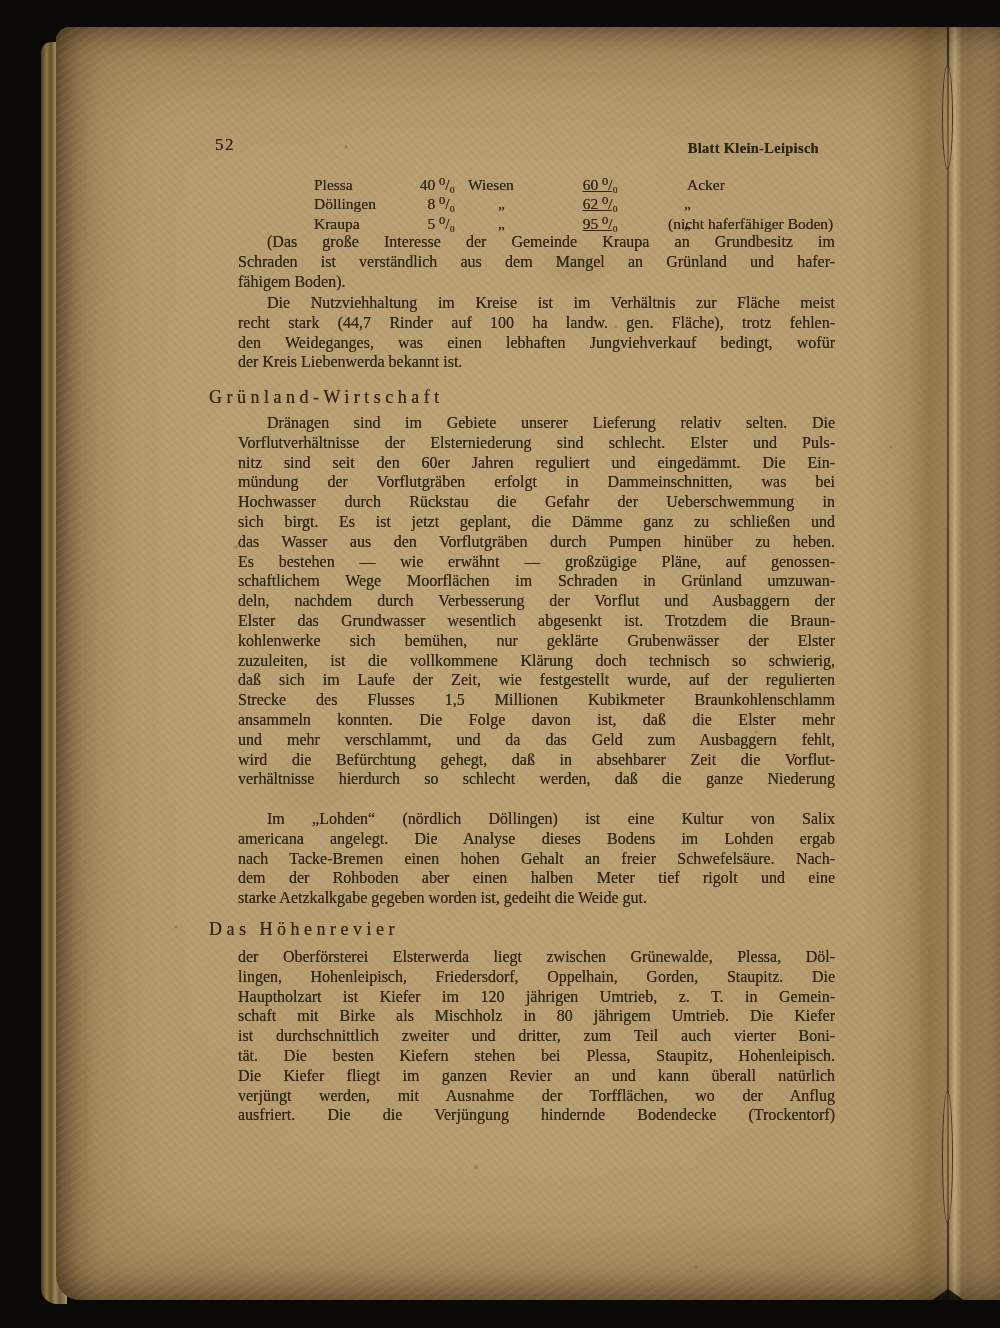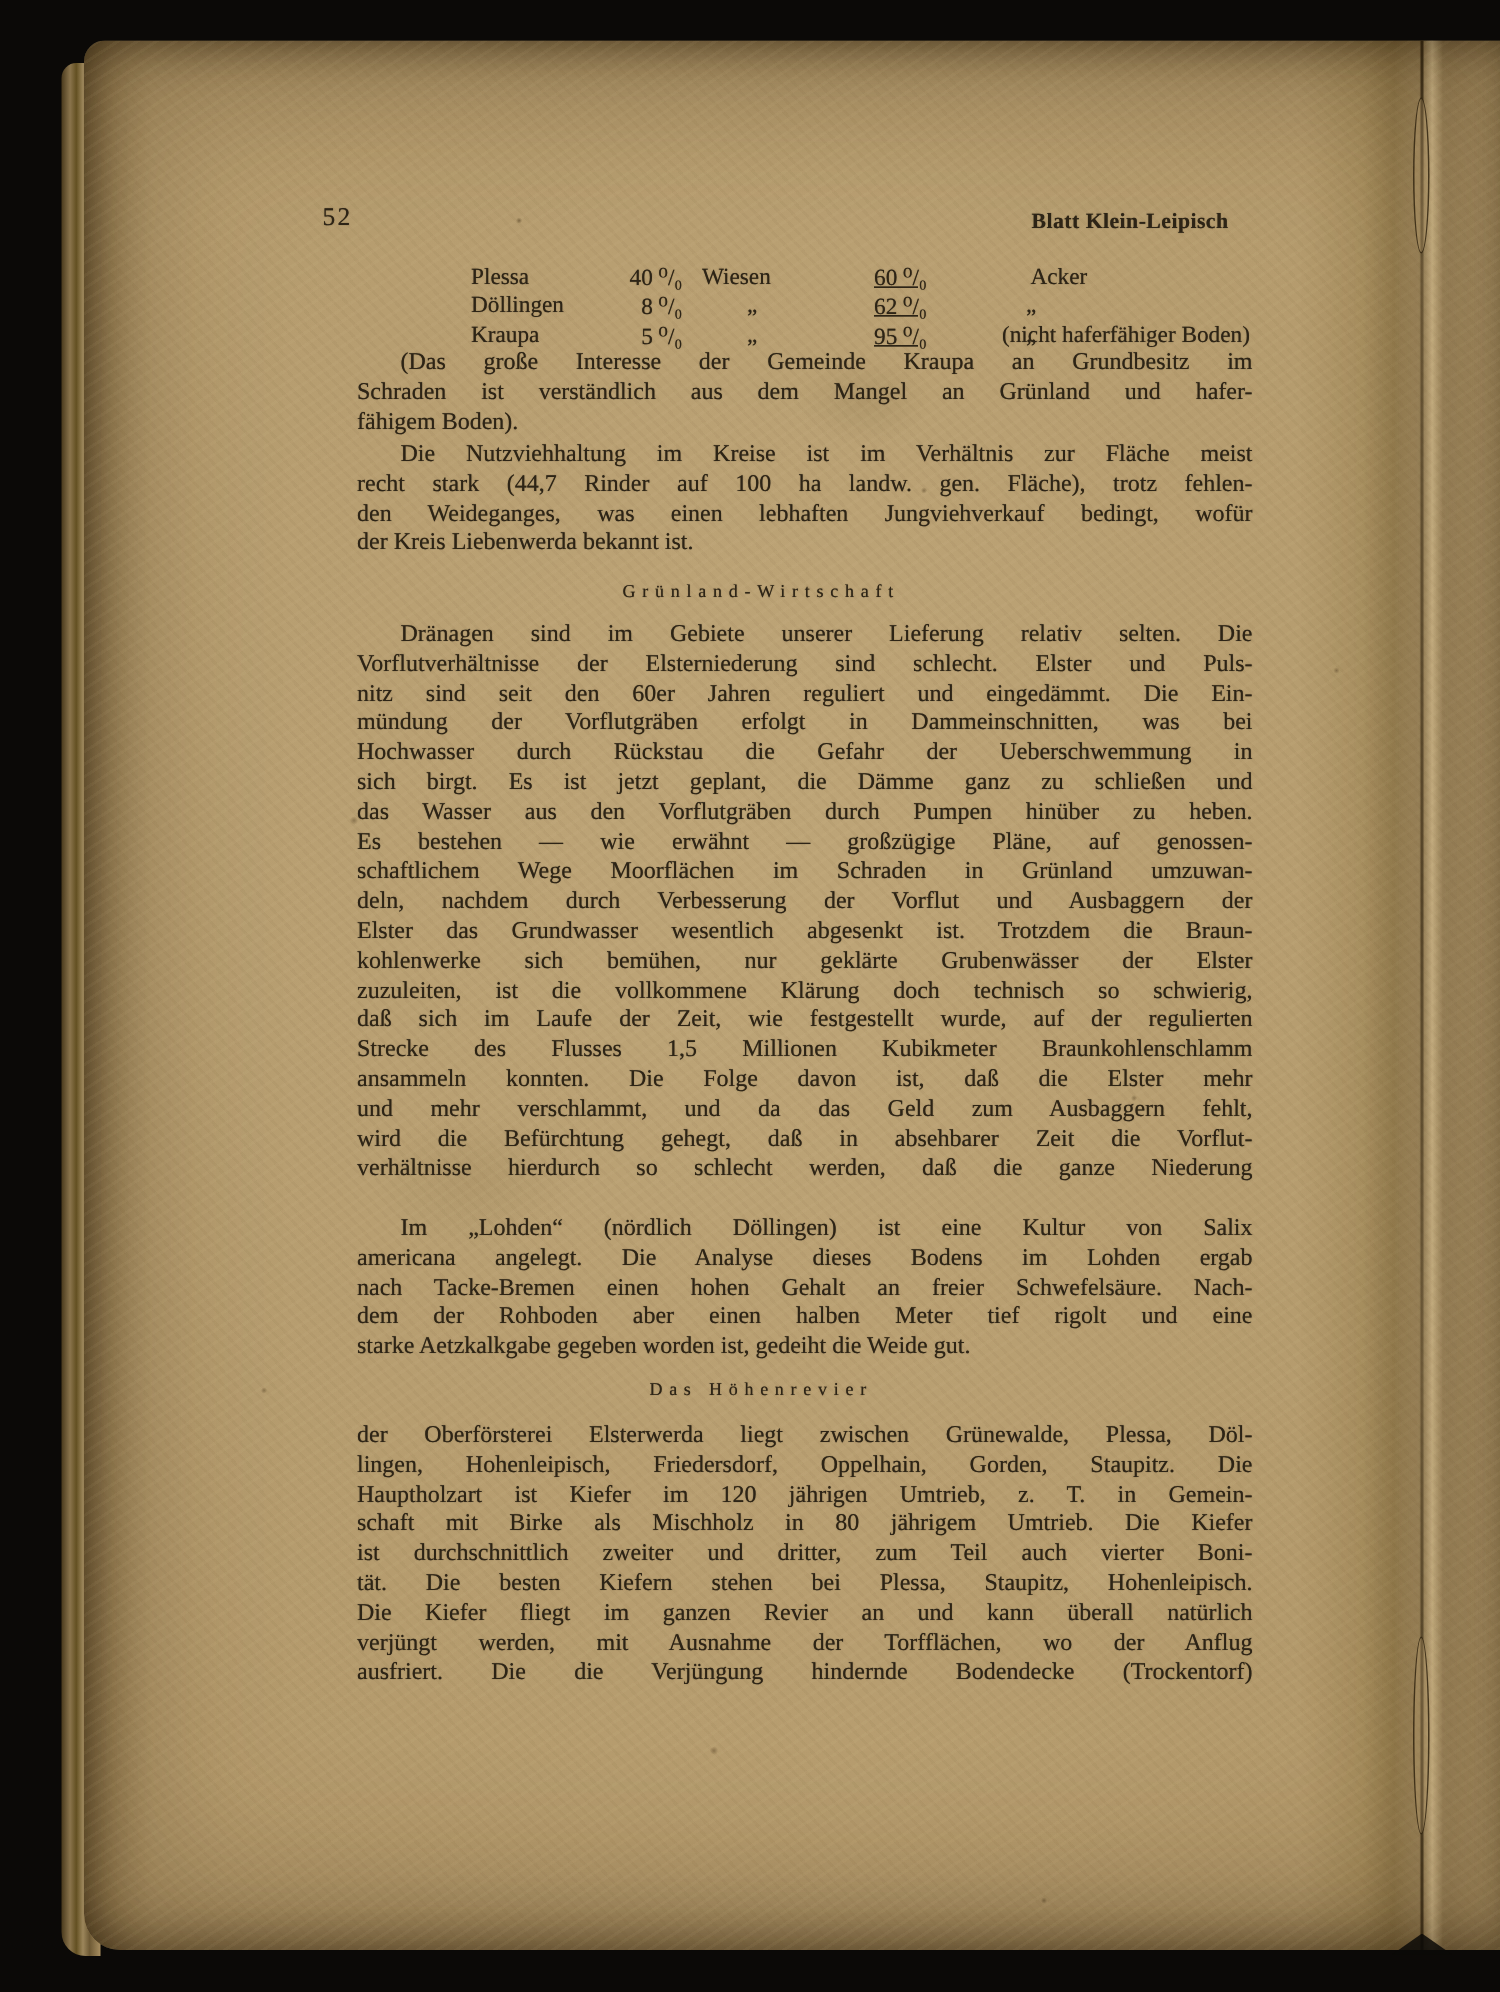--- a/index.html
+++ b/index.html
@@ -57,21 +57,21 @@
   .c3{left:330px;width:66px;text-align:right;text-decoration:underline;}
   .c4{left:421px;margin-left:44px;} .c4.ditto{left:418px;}
   .c5{left:446px;}
 
   .para{position:absolute;left:16px;width:597px;font-size:16px;}
   .line{line-height:19.8px;height:19.8px;text-align:justify;text-align-last:justify;}
   .line.lastleft{text-align-last:left;}
   .line.indent{padding-left:29px;}
   .p1{top:205px;} .p2{top:266px;} .p3{top:386px;} .p4{top:782px;} .p5{top:920px;}
 
-  .heading{position:absolute;left:0;width:100%;text-align:center;font-size:12px;letter-spacing:4.5px;transform:translateX(-13px);white-space:nowrap;}
+  .heading{position:absolute;left:0;width:100%;font-size:18px;letter-spacing:4.5px;transform:translateX(-13px);white-space:nowrap;}
   .h1{top:360px;} .h2{top:892px;}
 </style>
 </head>
 <body>
 
 <div class="canvas">
   <div class="page-under"></div>
 
   <div class="page">
     <div class="grain"></div>

